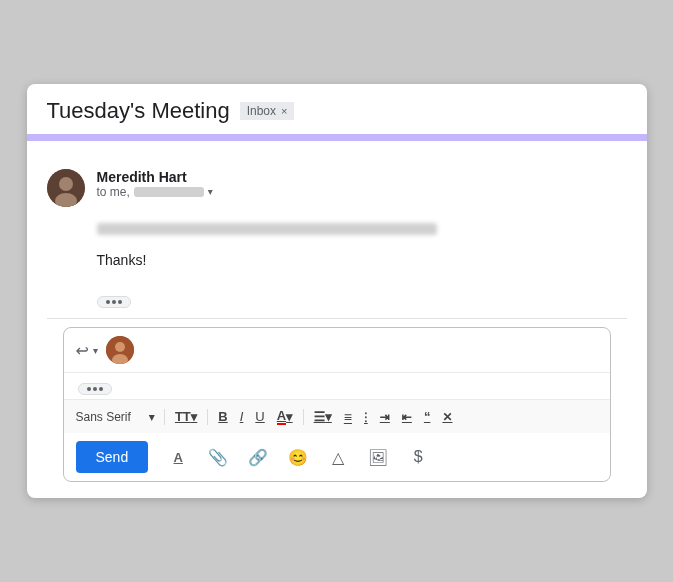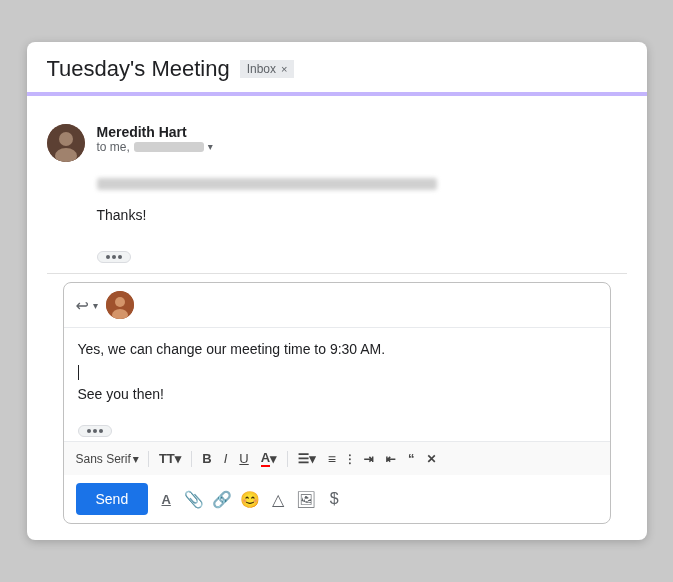--- a/index.html
+++ b/index.html
@@ -21,21 +21,21 @@
       max-height: 560px;
       overflow: hidden;
       display: flex;
       flex-direction: column;
     }
     .email-subject-bar {
       display: flex;
       align-items: center;
       padding: 14px 20px 10px 20px;
       gap: 10px;
-      border-bottom: 4px solid #c4b5fd;
+      border-bottom: 7px solid #c4b5fd;
     }
     .subject-title {
       font-size: 22px;
       font-weight: 400;
       color: #202124;
     }
     .inbox-badge {
       display: inline-flex;
       align-items: center;
       background: #e8eaed;
@@ -245,48 +245,49 @@
     }
     .toolbar-font {
       font-size: 12px;
       color: #444;
       padding: 3px 4px;
       border: none;
       background: transparent;
       cursor: pointer;
       display: flex;
       align-items: center;
-      gap: 2px;
+      gap: 18px;
     }
     .toolbar-sep {
       width: 1px;
       height: 16px;
       background: #dadce0;
       margin: 0 3px;
     }
     .tb-btn {
       padding: 3px 5px;
       border: none;
       background: transparent;
       cursor: pointer;
       font-size: 13px;
       color: #444;
       border-radius: 3px;
       display: flex;
       align-items: center;
       font-weight: bold;
+      text-decoration: underline;
     }
     .tb-btn-italic { font-style: italic; font-weight: normal; }
     .tb-btn-underline { text-decoration: underline; font-weight: normal; }
     
     .action-bar {
       display: flex;
       align-items: center;
       padding: 8px 12px;
-      gap: 8px;
+      gap: 20px;
     }
     .send-btn {
       background: #1a73e8;
       color: #fff;
       border: none;
       border-radius: 4px;
       padding: 8px 20px;
       font-size: 14px;
       cursor: pointer;
       font-weight: 500;
@@ -367,27 +368,20 @@
           <div class="reply-avatar-img">
             <svg width="28" height="28" viewBox="0 0 28 28">
               <circle cx="14" cy="14" r="14" fill="#a0522d"></circle>
               <circle cx="14" cy="11" r="5" fill="#d4956a"></circle>
               <ellipse cx="14" cy="24" rx="8" ry="6" fill="#d4956a"></ellipse>
             </svg>
           </div>
         </div>
       </div>
 
-      <div class="reply-body">
-        <div class="reply-text">
-          <span>Yes, we can change our meeting time to 9:30 AM.</span><br>
-          <span class="cursor-line"></span><br>
-          <span>See you then!</span>
-        </div>
-      </div>
 
       <div class="reply-ellipsis">
         <div class="ellipsis-btn">
           <span class="dot"></span>
           <span class="dot"></span>
           <span class="dot"></span>
         </div>
       </div>
 
       <div class="toolbar">

